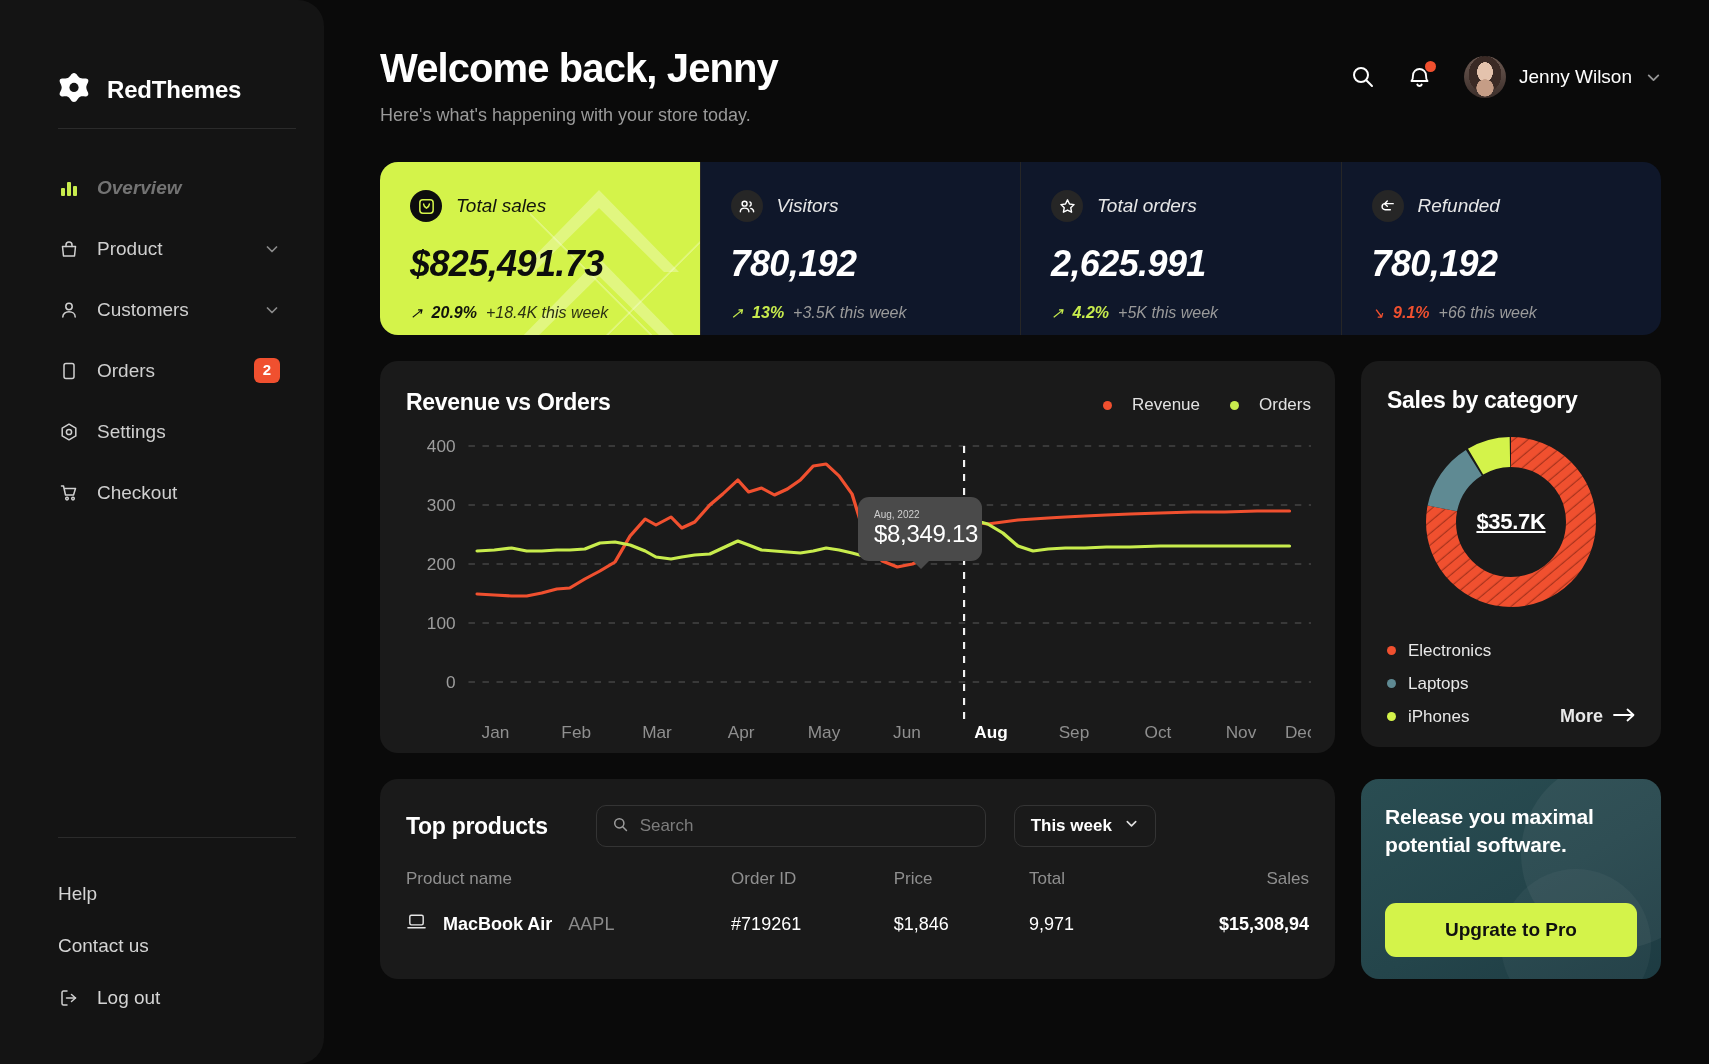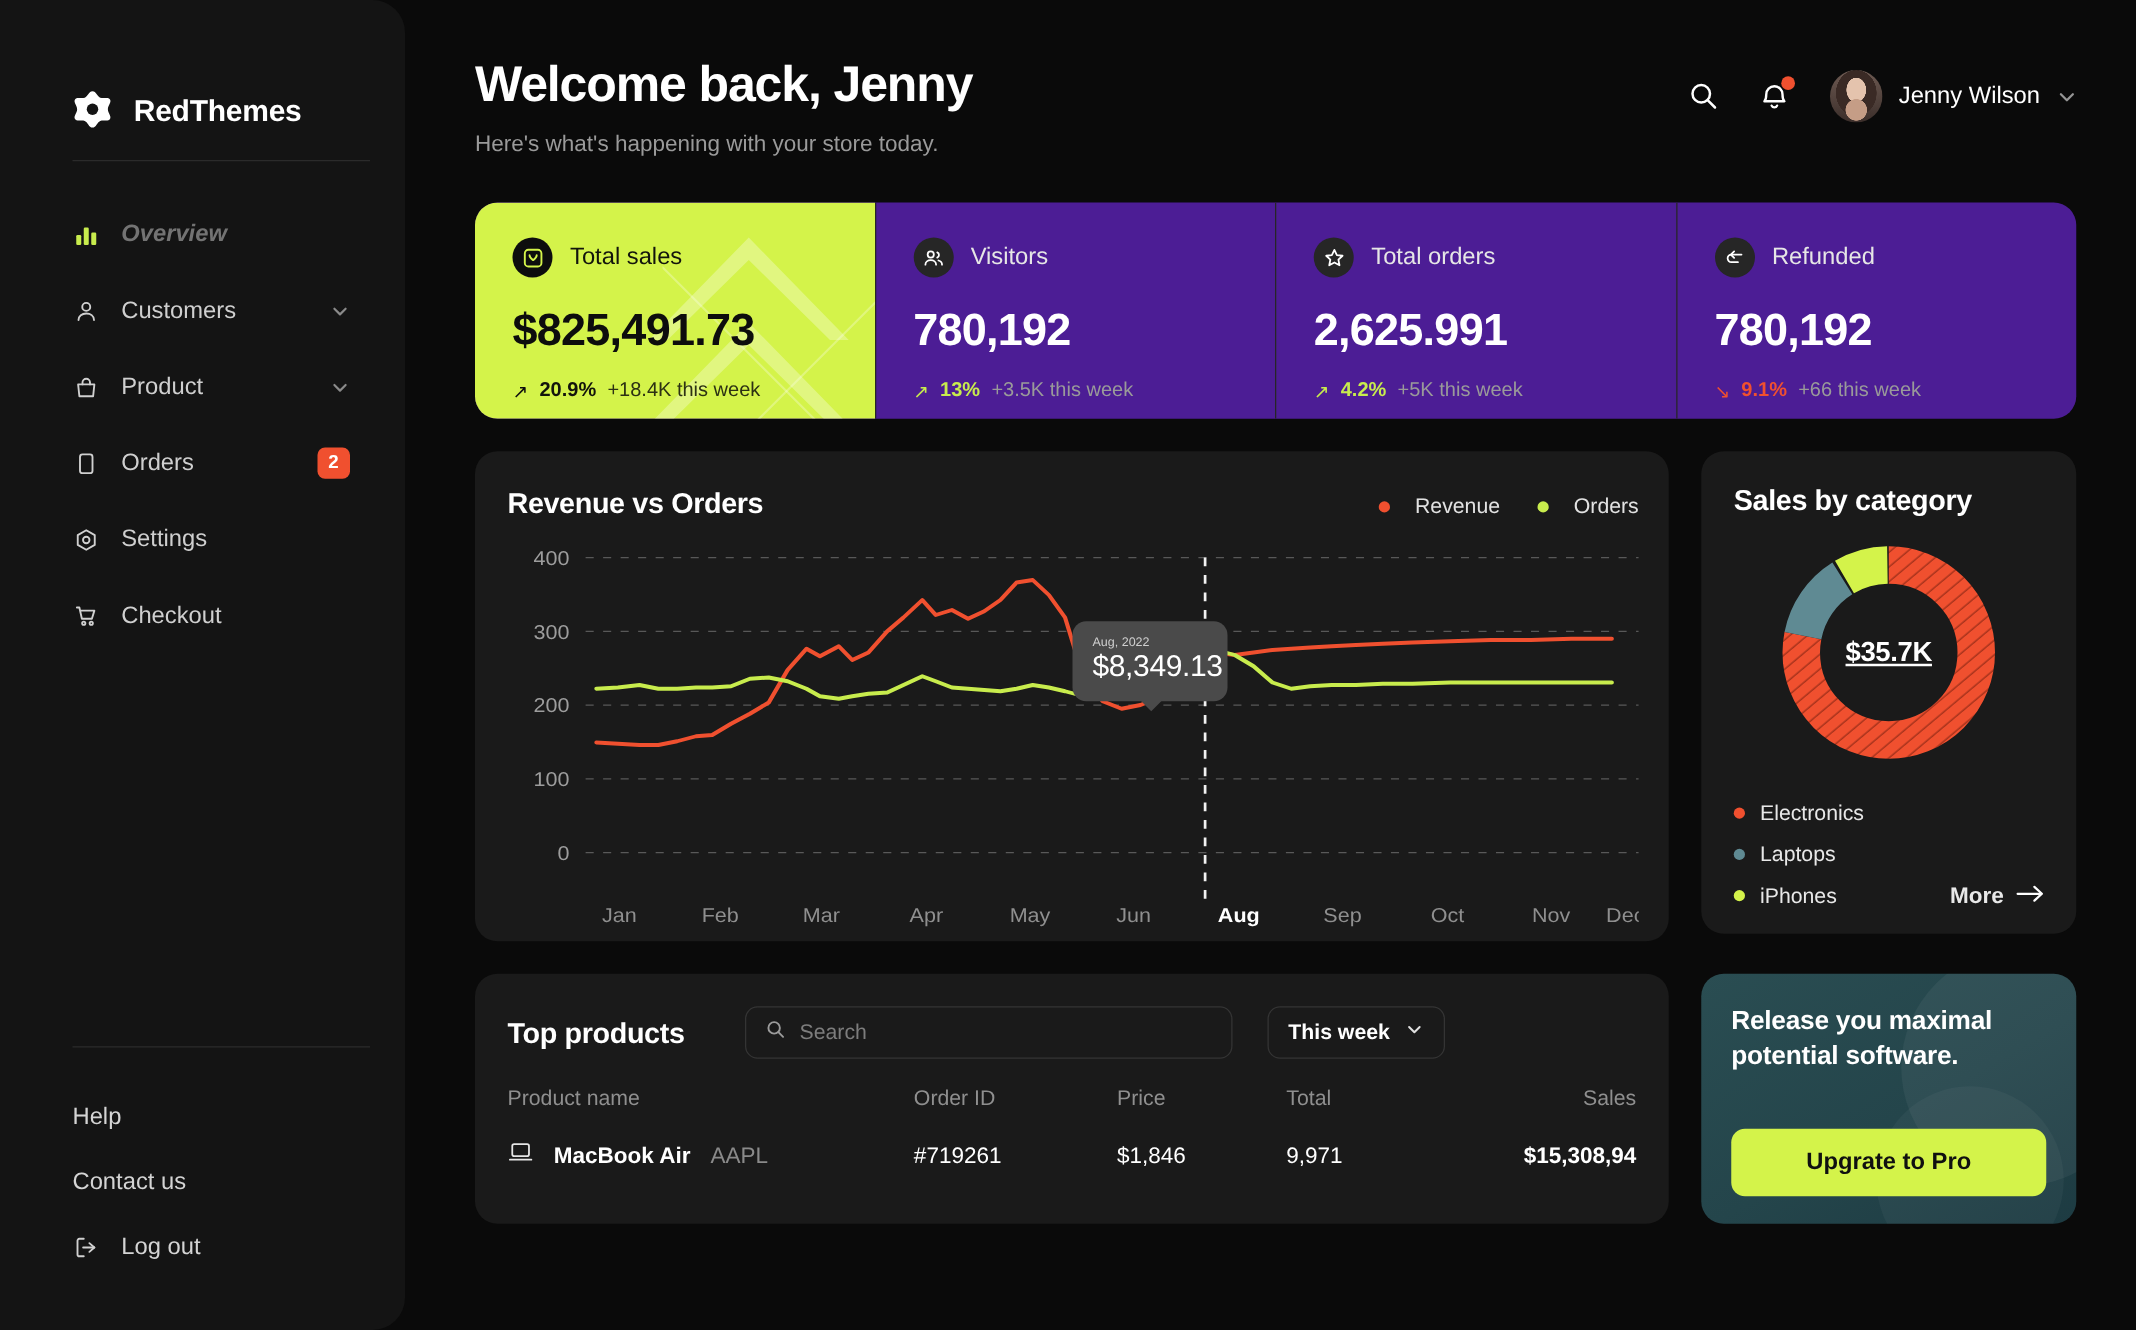--- a/index.html
+++ b/index.html
@@ -63,21 +63,21 @@
       radial-gradient(ellipse at 50% 38%, #e4c3ad 0 26%, transparent 27%),
       radial-gradient(ellipse 62% 70% at 50% 44%, #3a2a25 0 62%, transparent 63%),
       linear-gradient(#6d5a52,#3b2e2a);
     overflow:hidden;
   }
   .user-name { font-size:19px; }
 
   
   .stats {
     display:flex; margin-top:36px;
-    background:#4c1d95; border-radius:18px; overflow:hidden; height:173px;
+    background:#0f172a; border-radius:18px; overflow:hidden; height:173px;font-style:italic;
   }
   .stat { flex:1; padding:28px 30px 0 30px; position:relative; }
   .stat + .stat { border-left:1px solid #262626; }
   .stat.hl { background:#d4f34a; color:#0d0d0d; border-left:none; overflow:hidden; }
   .stat.hl::after {
     content:""; position:absolute; right:-30px; bottom:-78px;
     width:200px; height:200px;
     background:
       linear-gradient(135deg, transparent 49.4%, rgba(255,255,255,.28) 49.6%, rgba(255,255,255,.28) 50%, transparent 50.2%),
       linear-gradient(45deg, transparent 49.4%, rgba(255,255,255,.28) 49.6%, rgba(255,255,255,.28) 50%, transparent 50.2%);
@@ -227,40 +227,40 @@
             <rect x="8" y="4" width="4" height="14" rx="1" fill="#c8ec4d"></rect>
             <rect x="14" y="8" width="4" height="10" rx="1" fill="#c8ec4d"></rect>
           </svg>
         </span>
         <span class="lbl">Overview</span>
       </div>
 
       <div class="nav-item">
         <span class="nav-ico">
           <svg width="20" height="20" viewBox="0 0 20 20" fill="none" stroke="#d0d0d0" stroke-width="1.5">
-            <circle cx="10" cy="6.5" r="3.2"></circle>
-            <path d="M3.8 17c0-3.3 2.8-5.2 6.2-5.2s6.2 1.9 6.2 5.2" stroke-linecap="round"></path>
-          </svg>
-        </span>
-        <span class="lbl">Customers</span>
+            <path d="M3.5 7.5h13l-1 9.5h-11l-1-9.5z" stroke-linejoin="round"></path>
+            <path d="M7 7.5V6a3 3 0 016 0v1.5" stroke-linecap="round"></path>
+          </svg>
+        </span>
+        <span class="lbl">Product</span>
         <span class="chev">
           <svg width="16" height="16" viewBox="0 0 16 16" fill="none" stroke="#c9c9c9" stroke-width="1.7" stroke-linecap="round" stroke-linejoin="round">
               <path d="M3.5 6l4.5 4.5L12.5 6"></path>
             </svg>
         </span>
       </div>
 
       <div class="nav-item">
         <span class="nav-ico">
           <svg width="20" height="20" viewBox="0 0 20 20" fill="none" stroke="#d0d0d0" stroke-width="1.5">
-            <path d="M3.5 7.5h13l-1 9.5h-11l-1-9.5z" stroke-linejoin="round"></path>
-            <path d="M7 7.5V6a3 3 0 016 0v1.5" stroke-linecap="round"></path>
-          </svg>
-        </span>
-        <span class="lbl">Product</span>
+            <circle cx="10" cy="6.5" r="3.2"></circle>
+            <path d="M3.8 17c0-3.3 2.8-5.2 6.2-5.2s6.2 1.9 6.2 5.2" stroke-linecap="round"></path>
+          </svg>
+        </span>
+        <span class="lbl">Customers</span>
         <span class="chev">
           <svg width="16" height="16" viewBox="0 0 16 16" fill="none" stroke="#c9c9c9" stroke-width="1.7" stroke-linecap="round" stroke-linejoin="round">
               <path d="M3.5 6l4.5 4.5L12.5 6"></path>
             </svg>
         </span>
       </div>
 
       <div class="nav-item">
         <span class="nav-ico">
           <svg width="20" height="20" viewBox="0 0 20 20" fill="none" stroke="#d0d0d0" stroke-width="1.5">

